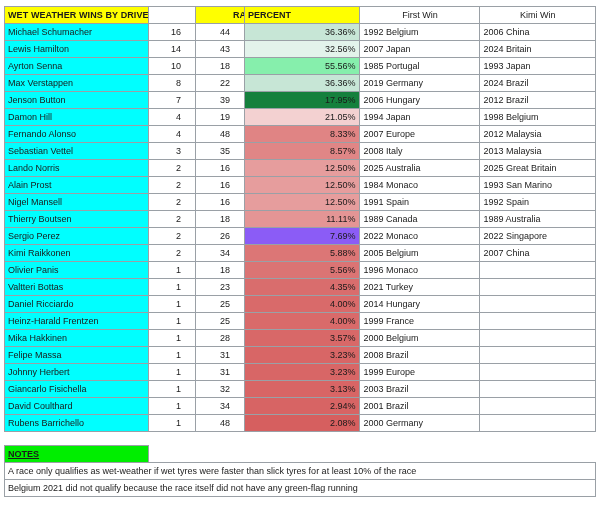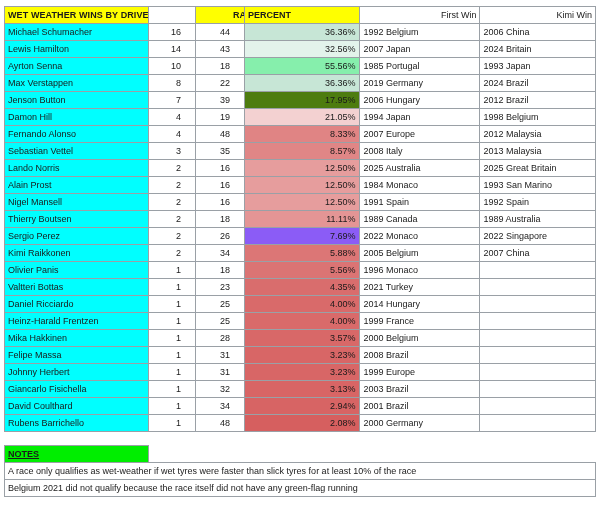--- a/index.html
+++ b/index.html
@@ -64,21 +64,21 @@
     padding-left: 37px;
   }
   .hdr-percent {
     background: #ffff00;
     font-weight: bold;
     text-align: left;
   }
   .hdr-first, .hdr-last {
     background: #ffffff;
     font-weight: normal;
-    text-align: right;
+    text-align: center;
   }
   .driver-cell {
     background: #00ffff;
     text-align: left;
   }
   .num {
     text-align: right;
     padding-right: 14px;
   }
   .pct {
@@ -154,21 +154,21 @@
           <td class="num">8</td>
           <td class="num">22</td>
           <td class="pct" style="background: rgb(199, 230, 214);">36.36%</td>
           <td>2019 Germany</td>
           <td>2024 Brazil</td>
         </tr>
         <tr>
           <td class="driver-cell">Jenson Button</td>
           <td class="num">7</td>
           <td class="num">39</td>
-          <td class="pct" style="background: #4d7c0f; padding-left: 12px;">17.95%</td>
+          <td class="pct" style="background: #15803d; padding-left: 12px;">17.95%</td>
           <td>2006 Hungary</td>
           <td>2012 Brazil</td>
         </tr>
         <tr>
           <td class="driver-cell">Damon Hill</td>
           <td class="num">4</td>
           <td class="num">19</td>
           <td class="pct" style="background: rgb(243, 209, 209);">21.05%</td>
           <td>1994 Japan</td>
           <td>1998 Belgium</td>

